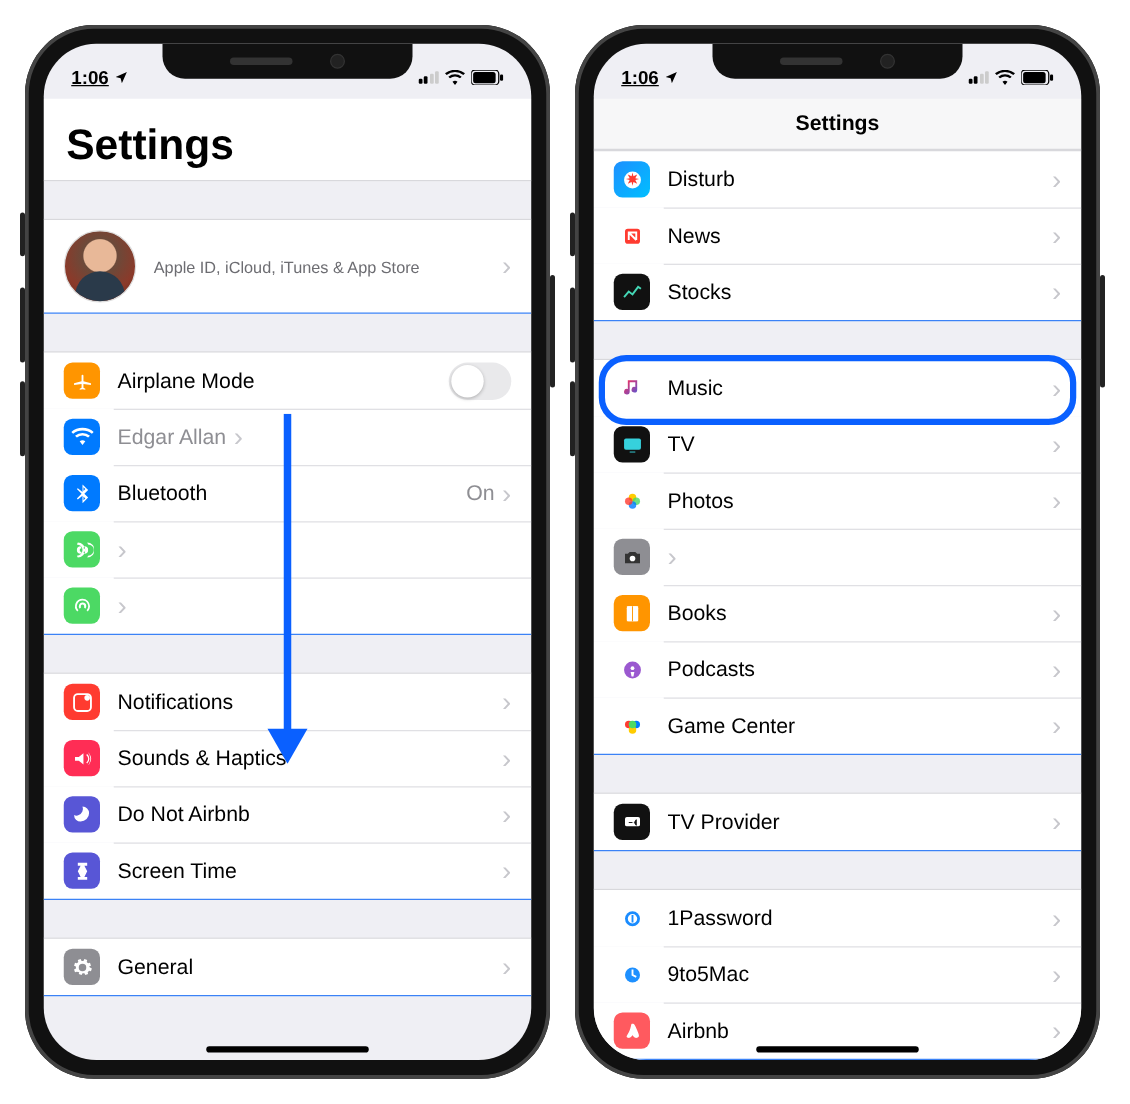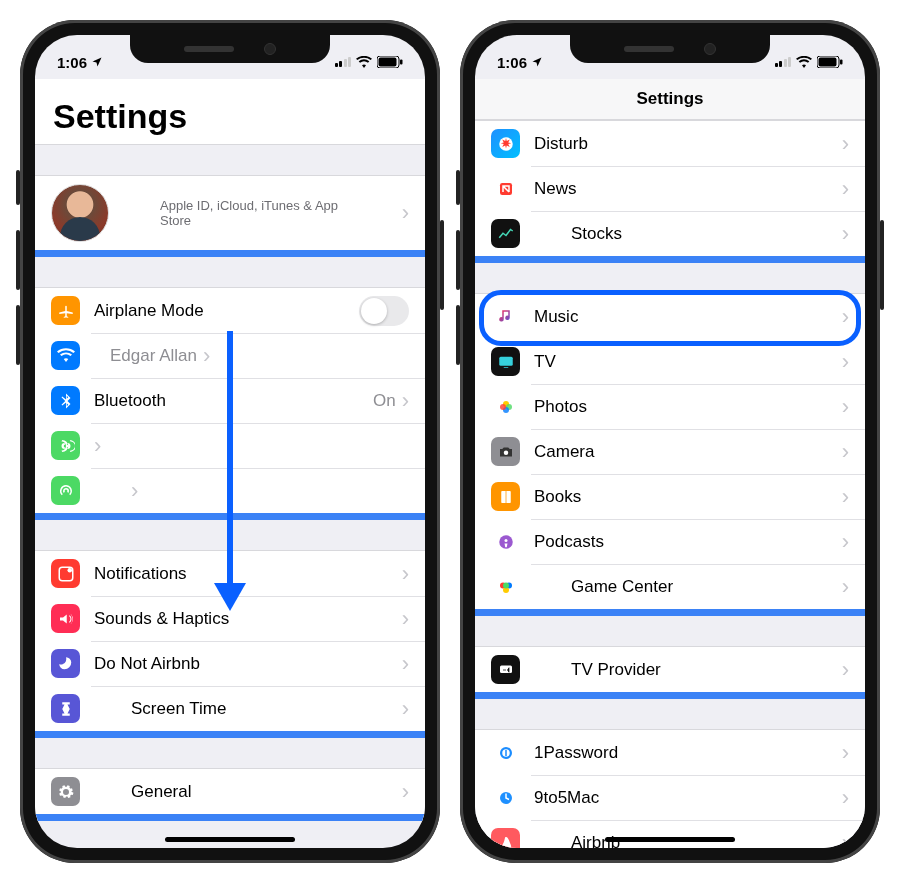--- a/index.html
+++ b/index.html
@@ -6,40 +6,40 @@
   .phone{width:420px;height:843px;background:#111;border-radius:55px;position:relative;box-shadow:inset 0 0 0 3px #444;padding:15px;box-sizing:border-box;}
   .side-btn{position:absolute;background:#222;border-radius:3px;}
   .sb-left1{left:-4px;top:150px;width:4px;height:35px;}
   .sb-left2{left:-4px;top:210px;width:4px;height:60px;}
   .sb-left3{left:-4px;top:285px;width:4px;height:60px;}
   .sb-right{right:-4px;top:200px;width:4px;height:90px;}
   .screen{width:100%;height:100%;background:#efeff4;border-radius:42px;overflow:hidden;position:relative;}
   .notch{position:absolute;top:0;left:50%;transform:translateX(-50%);width:200px;height:28px;background:#111;border-bottom-left-radius:18px;border-bottom-right-radius:18px;z-index:10;display:flex;align-items:center;justify-content:center;gap:30px;}
   .speaker{width:50px;height:6px;background:#333;border-radius:3px;}
   .cam{width:10px;height:10px;background:#222;border-radius:50%;border:1px solid #333;}
-  .statusbar{display:flex;justify-content:space-between;padding:10px 22px 0;height:34px;font-size:15px;font-weight:600;align-items:center;}
+  .statusbar{display:flex;justify-content:space-between;padding:10px 22px 0;height:34px;font-size:15px;font-weight:600;align-items:center;text-decoration:underline;}
   .status-left{display:flex;align-items:center;gap:4px;}
   .status-right{display:flex;align-items:center;gap:5px;font-size:14px;}
   .sig{display:flex;align-items:flex-end;gap:1.5px;}
   .sig span{width:3px;background:#000;border-radius:1px;}
   .sig.weak span:nth-child(1){height:4px;background:#000}
   .sig.weak span:nth-child(2){height:6px;background:#000}
   .sig.weak span:nth-child(3){height:8px;background:#ccc}
   .sig.weak span:nth-child(4){height:10px;background:#ccc}
   .big-title{font-size:34px;font-weight:700;padding:18px 18px 8px;background:#fff;border-bottom:1px solid #d8d8dc;}
   .small-header{background:#f7f7f8;border-bottom:1px solid #d8d8dc;text-align:center;font-weight:600;font-size:17px;padding:10px 0 10px;}
   .group-gap{height:30px;}
   .row{background:#fff;display:flex;align-items:center;height:45px;padding:0 16px;position:relative;}
   .row + .row::before{content:"";position:absolute;left:56px;right:0;top:0;height:1px;background:#e0e0e4;}
   .group-top{border-top:1px solid #d8d8dc;}
-  .group-bottom{border-bottom:7px solid #3b82f6;gap:37px;}
+  .group-bottom{border-bottom:1px solid #3b82f6;}
   .icon{width:29px;height:29px;border-radius:7px;margin-right:14px;display:flex;align-items:center;justify-content:center;flex-shrink:0;}
   .icon svg{width:18px;height:18px;fill:#fff;}
   .label{flex:1;font-size:17px;color:#000;}
-  .value{font-size:17px;color:#8e8e93;margin-right:6px;margin-left:16px;}
+  .value{font-size:17px;color:#8e8e93;margin-right:6px;}
   .chev{color:#c7c7cc;font-size:22px;font-weight:300;}
   .toggle{width:50px;height:30px;background:#e9e9eb;border-radius:15px;position:relative;}
   .toggle::after{content:"";position:absolute;width:26px;height:26px;background:#fff;border-radius:50%;left:2px;top:2px;box-shadow:0 1px 3px rgba(0,0,0,0.25);}
   .apple-row{height:74px;}
   .avatar{width:56px;height:56px;border-radius:50%;margin-right:14px;background:radial-gradient(circle at 50% 35%,#e8b898 28%,#6b4a3a 30%,#8b3a2a 65%,#6d2a1a 100%);border:1px solid #ddd;position:relative;overflow:hidden;}
   .avatar::after{content:"";position:absolute;bottom:-4px;left:50%;transform:translateX(-50%);width:40px;height:28px;background:#2a3a4a;border-radius:20px 20px 0 0;}
   .sub{font-size:13px;color:#6d6d72;}
   .home-ind{position:absolute;bottom:6px;left:50%;transform:translateX(-50%);width:130px;height:5px;background:#000;border-radius:3px;z-index:5;}
   .highlight{position:absolute;border:5px solid #0a60ff;border-radius:22px;left:4px;right:4px;height:46px;pointer-events:none;z-index:5;}
   .arrow-overlay{position:absolute;left:50%;transform:translateX(-50%);pointer-events:none;z-index:6;}
@@ -308,21 +308,20 @@
           <span class="label">Photos</span>
           <span class="chev">›</span>
         </div>
         <div class="row">
           <div class="icon" style="background: rgb(142, 142, 147);">
             <svg viewBox="0 0 24 24">
               <path d="M4 8h3l2-2h6l2 2h3v10H4z" fill="#333"></path>
               <circle cx="12" cy="13" r="3" fill="#fff"></circle>
             </svg>
           </div>
-          <span class="label">Camera</span>
           <span class="chev">›</span>
         </div>
         <div class="row">
           <div class="icon" style="background: rgb(255, 149, 0);">
             <svg viewBox="0 0 24 24">
               <path d="M6 4h12v16H6z" fill="#fff"></path>
               <path d="M6 4h12v16H6z" fill="none" stroke="#ff9500" stroke-width="0"></path>
               <rect x="6" y="4" width="12" height="16" rx="2" fill="#fff"></rect>
               <path d="M12 4v16" stroke="#ff9500"></path>
             </svg>

